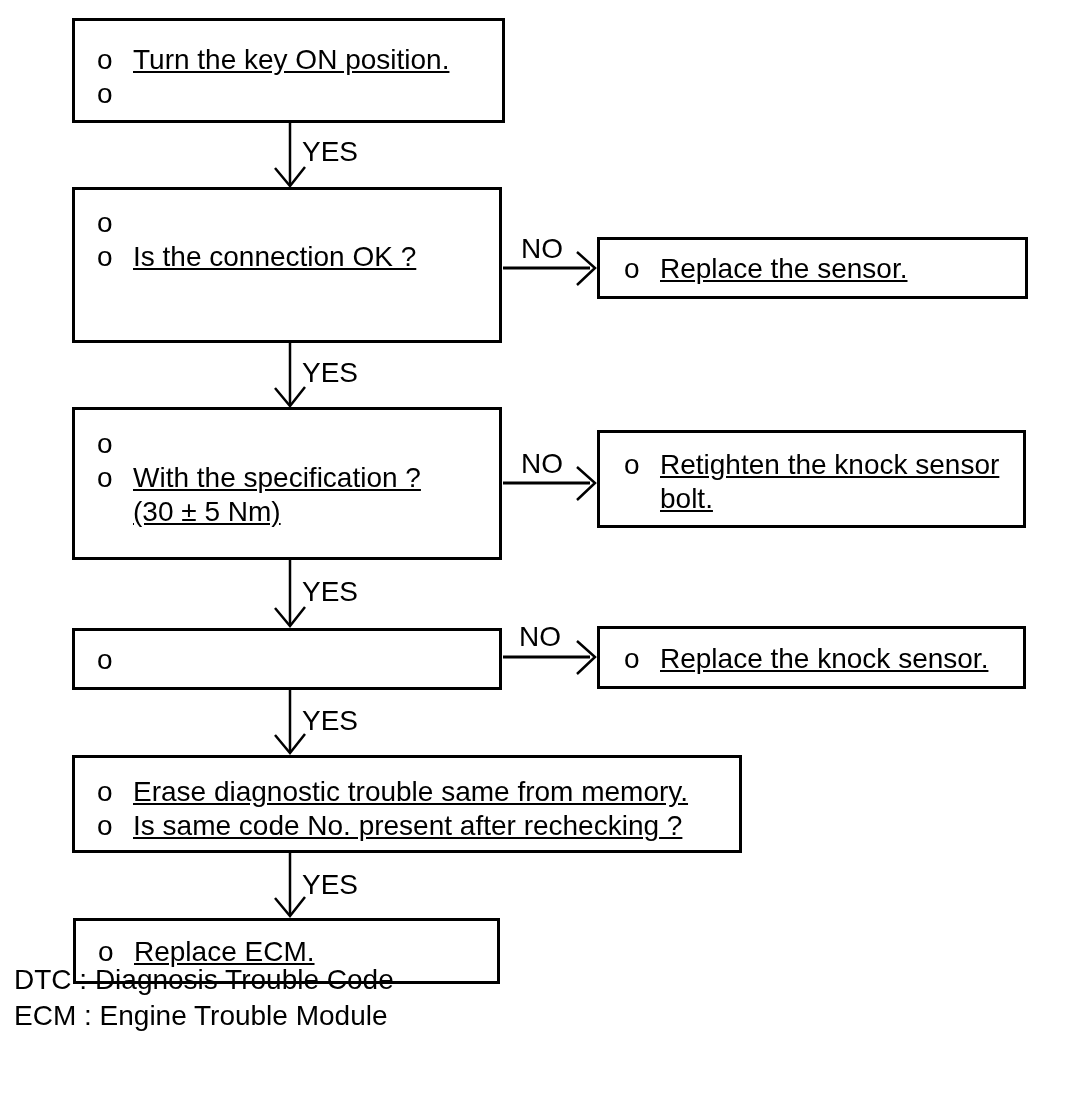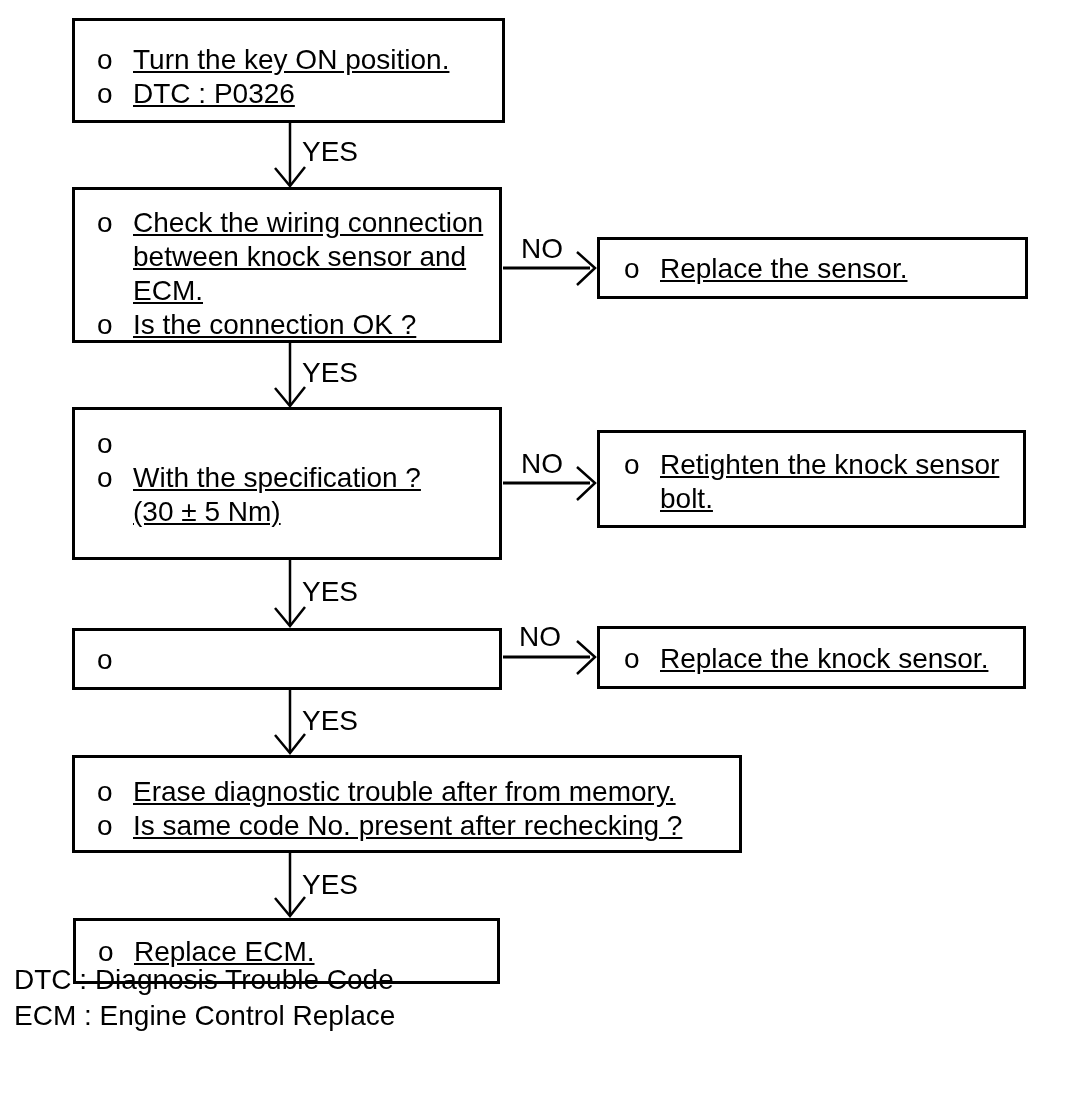--- a/index.html
+++ b/index.html
@@ -93,30 +93,26 @@
   <span class="lbl" style="left:521px; top:449px;">NO</span>
   <span class="lbl" style="left:519px; top:622px;">NO</span>
 
   <div class="box" style="left:72px; top:18px; width:433px; height:105px; padding:22px 8px 0 22px;">
     <div class="item">
       <span class="bullet">o</span>
       <span class="itext">Turn the key ON position.</span>
     </div>
     <div class="item">
       <span class="bullet">o</span>
-      <span class="itext">DTC : P0326</span>
     </div>
   </div>
 
   <div class="box" style="left:72px; top:187px; width:430px; height:156px; padding:16px 8px 0 22px;">
     <div class="item">
       <span class="bullet">o</span>
-      <span class="itext">Check the wiring connection
-between knock sensor and
-ECM.</span>
     </div>
     <div class="item">
       <span class="bullet">o</span>
       <span class="itext">Is the connection OK ?</span>
     </div>
   </div>
 
   <div class="box" style="left:597px; top:237px; width:431px; height:62px; padding:12px 8px 0 24px;">
     <div class="item">
       <span class="bullet">o</span>
@@ -152,33 +148,33 @@
   <div class="box" style="left:597px; top:626px; width:429px; height:63px; padding:13px 8px 0 24px;">
     <div class="item">
       <span class="bullet">o</span>
       <span class="itext">Replace the knock sensor.</span>
     </div>
   </div>
 
   <div class="box" style="left:72px; top:755px; width:670px; height:98px; padding:17px 8px 0 22px;">
     <div class="item">
       <span class="bullet">o</span>
-      <span class="itext">Erase diagnostic trouble after from memory.</span>
+      <span class="itext">Erase diagnostic trouble same from memory.</span>
     </div>
     <div class="item">
       <span class="bullet">o</span>
       <span class="itext">Is same code No. present after rechecking ?</span>
     </div>
   </div>
 
   <div class="box" style="left:73px; top:918px; width:427px; height:66px; padding:14px 8px 0 22px;">
     <div class="item">
       <span class="bullet">o</span>
       <span class="itext">Replace ECM.</span>
     </div>
   </div>
 
   <div class="legend">
     <div>DTC : Diagnosis Trouble Code</div>
-    <div>ECM : Engine Control Replace</div>
+    <div>ECM : Engine Trouble Module</div>
   </div>
 
 </div>
 
 </body></html>

